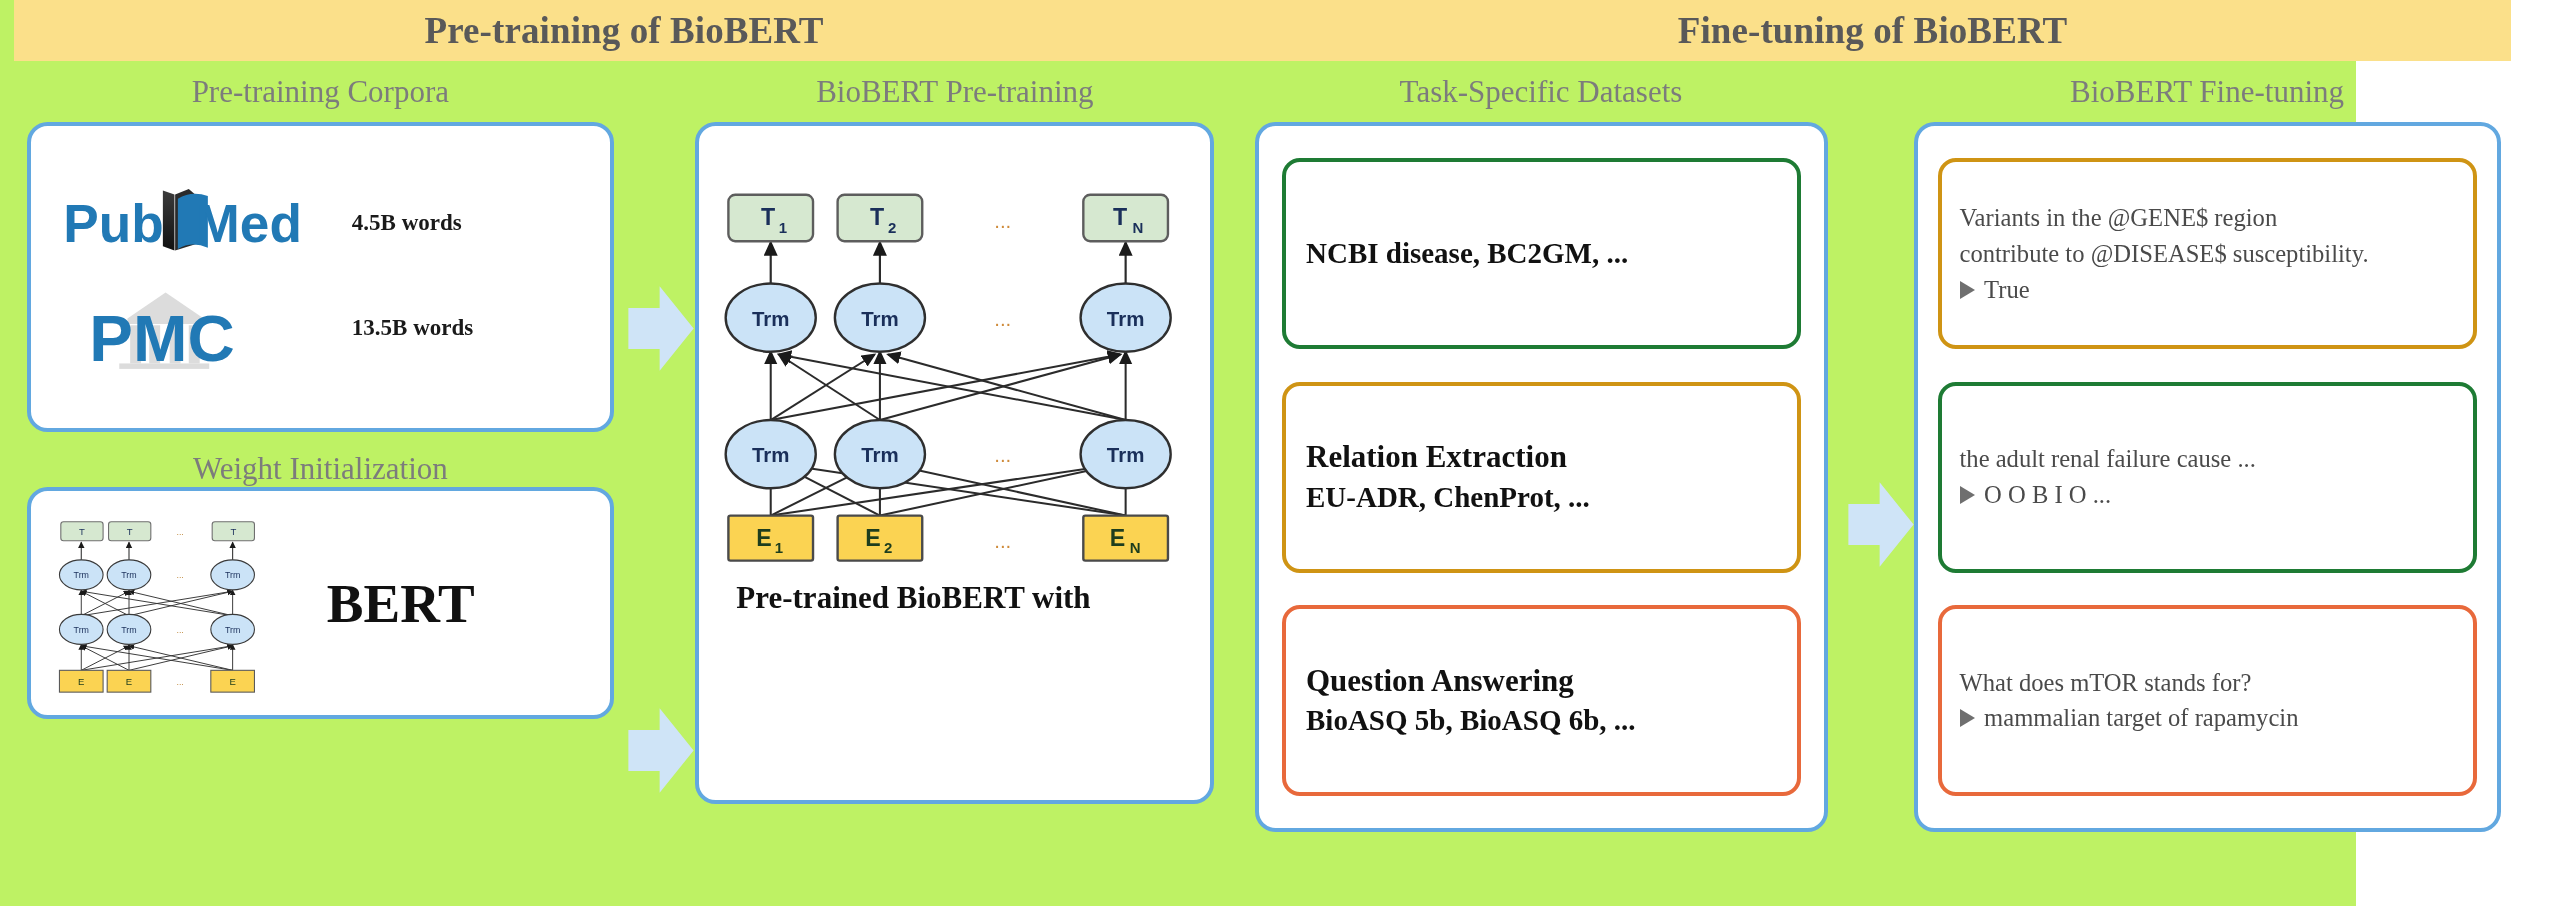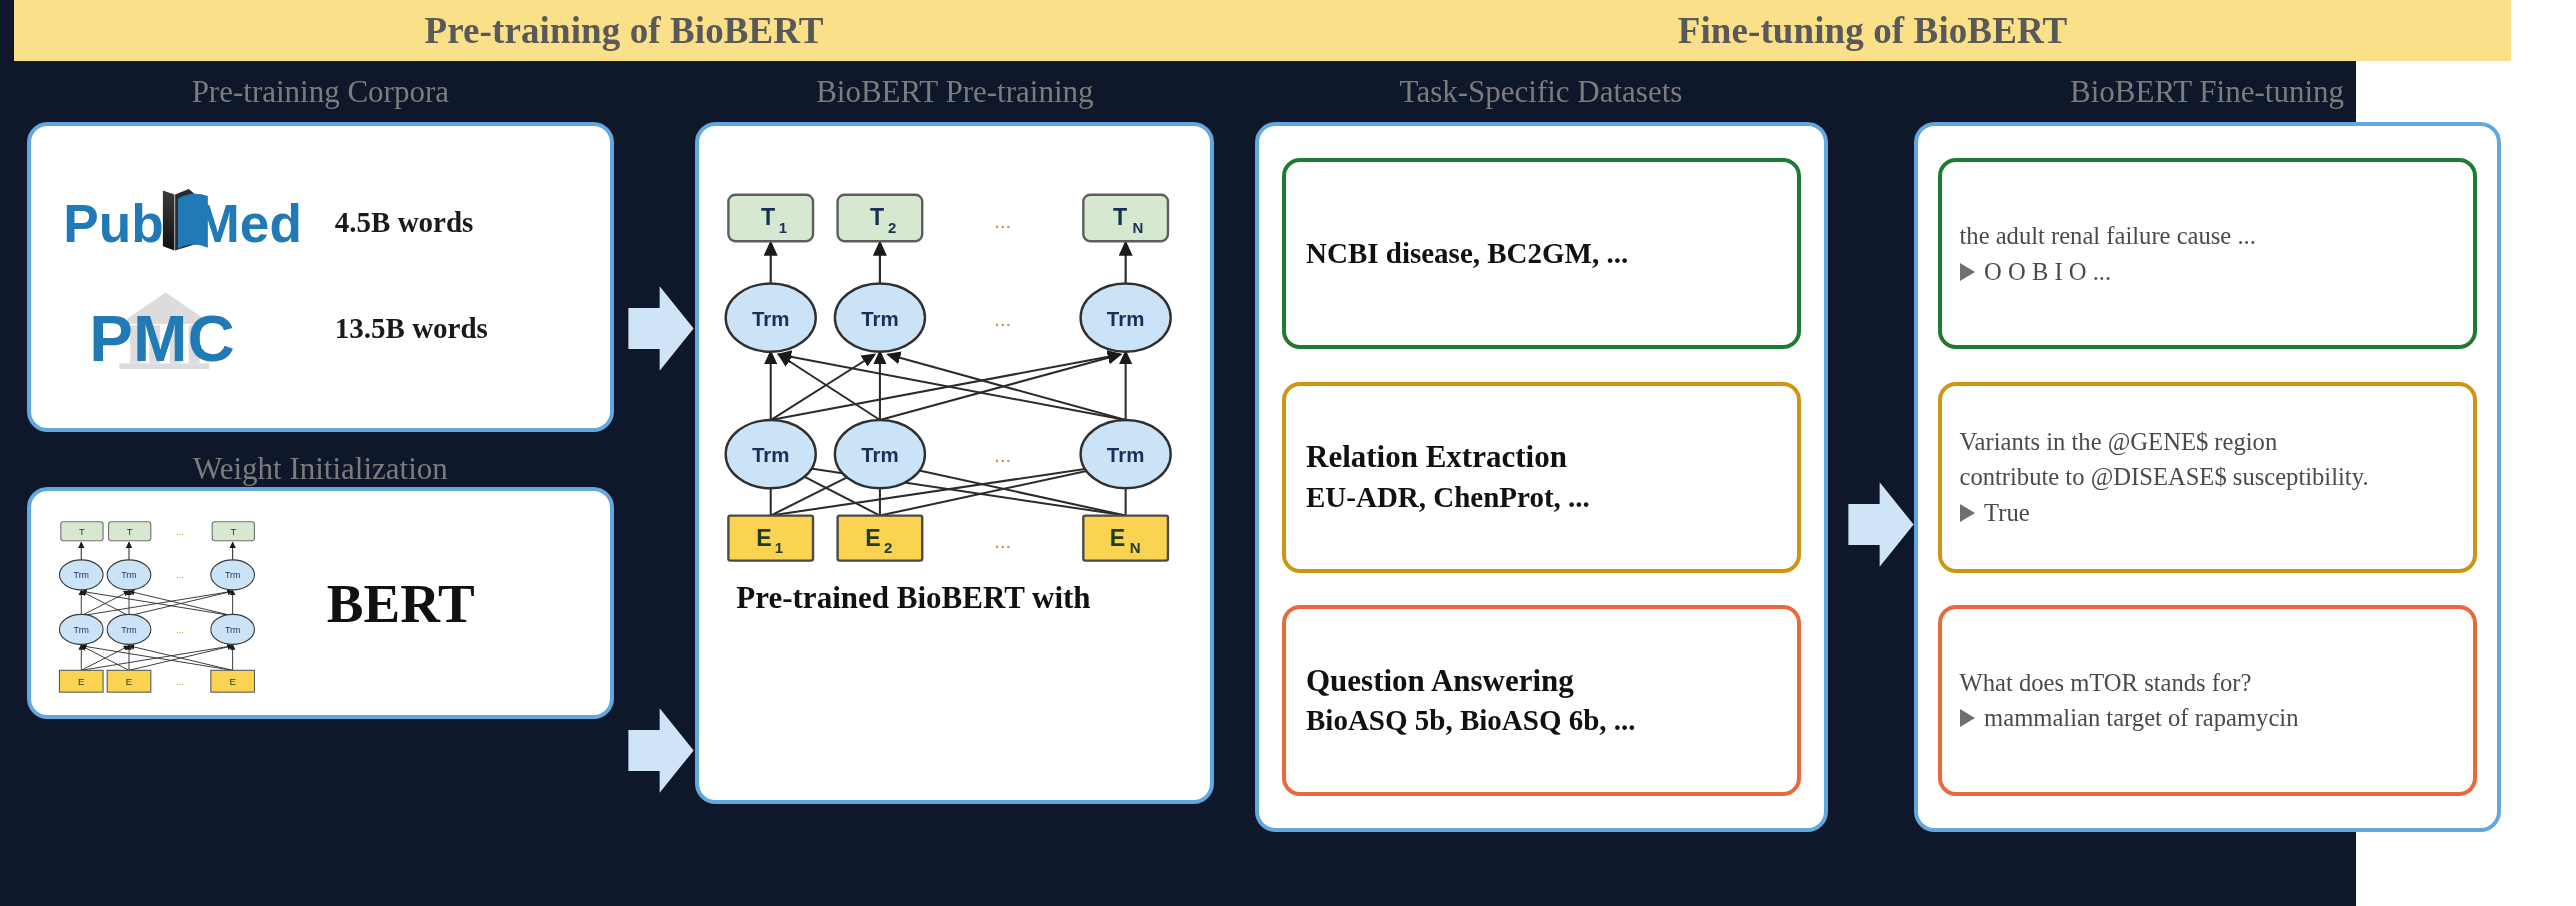--- a/index.html
+++ b/index.html
@@ -11,21 +11,21 @@
     width: 2576px;
     height: 907px;
     font-family: "Liberation Serif", "DejaVu Serif", serif;
     overflow: hidden;
   }
 
   .page {
     position: relative;
     width: 2356px;
     height: 907px;
-    background: #0f172a;
+    background: #bef264;
   }
 
   
   .half {
     position: absolute;
     top: 0;
   }
   .half-left  { left: 13.6px;   width: 1221px; }
   .half-right { left: 1234px; width: 1277px; }
 
@@ -82,25 +82,25 @@
     justify-content: center;
     gap: 27px;
     padding: 0 0 0 31px;
   }
   .corpus-row {
     display: flex;
     align-items: center;
   }
   .corpus-logo { width: 259px; flex: none; }
   .corpus-words {
-    font-size: 29px;
+    font-size: 23px;
     font-weight: bold;
     color: #1a1a1a;
     white-space: nowrap;
-    margin-left: 14px;
+    margin-left: 31px;
   }
 
   .wi-title {
     color: #7c7c7c;
     font-size: 31px;
     padding: 19px 0 0 0;
   }
   .card-weight {
     width: 587px;
     height: 232px;
@@ -499,37 +499,37 @@
         <svg viewBox="0 0 96 128">
             <path d="M0 34 L46 34 L46 2 L96 64 L46 126 L46 94 L0 94 Z" fill="#cfe4f7"></path>
           </svg>
       </div>
 
       <div class="col col-finetune">
         <div class="col-title">BioBERT Fine-tuning</div>
 
         <div class="card card-stack wide">
 
-          <div class="ex-box ner">
-            <div class="ex-line">the  adult  renal  failure  cause  ...</div>
-            <div class="ex-ans">
-              <span class="tri"></span>
-              <span>O     O     B     I     O     ...</span>
-            </div>
-          </div>
-
           <div class="ex-box re">
             <div class="ex-line">Variants in the @GENE$ region</div>
             <div class="ex-line">contribute to @DISEASE$ susceptibility.</div>
             <div class="ex-ans">
               <span class="tri"></span>
               <span>True</span>
             </div>
           </div>
 
+          <div class="ex-box ner">
+            <div class="ex-line">the  adult  renal  failure  cause  ...</div>
+            <div class="ex-ans">
+              <span class="tri"></span>
+              <span>O     O     B     I     O     ...</span>
+            </div>
+          </div>
+
           <div class="ex-box qa">
             <div class="ex-line">What does mTOR stands for?</div>
             <div class="ex-ans">
               <span class="tri"></span>
               <span>mammalian target of rapamycin</span>
             </div>
           </div>
 
         </div>
       </div>

